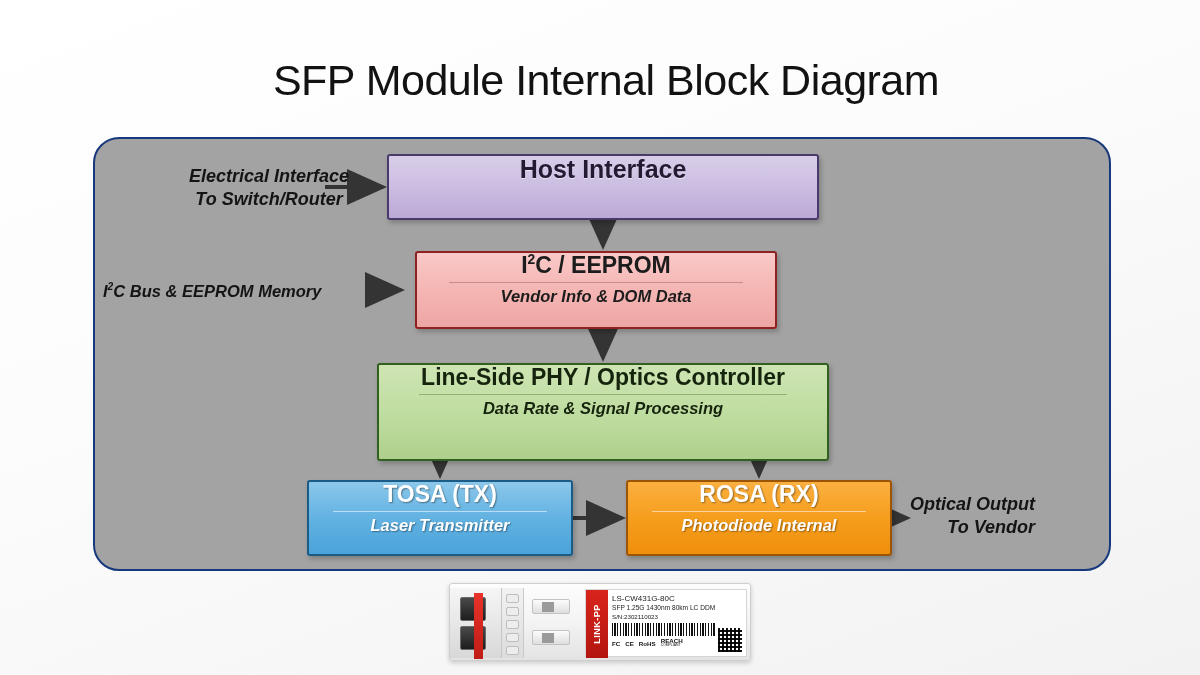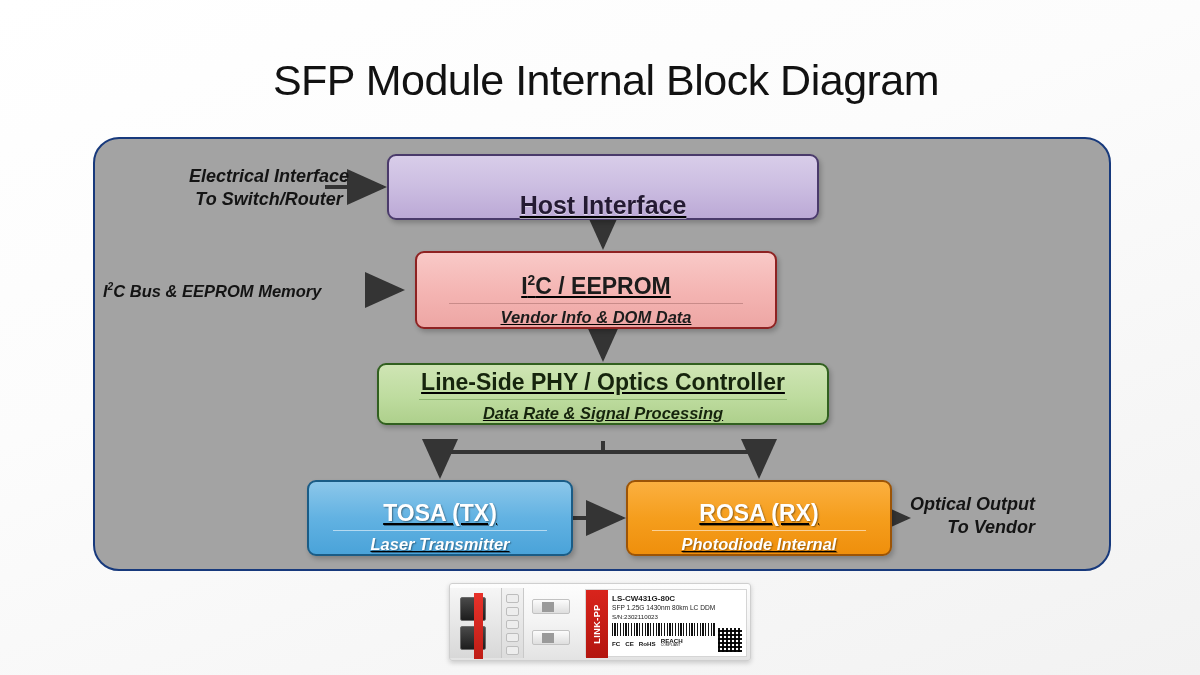--- a/index.html
+++ b/index.html
@@ -27,25 +27,24 @@
     left:93px; top:137px;
     width:1018px; height:434px;
     border:2.2px solid #17397c;
     border-radius:26px;
     background:#a3a3a3;
   }
 
   
   .block {
     position:absolute;
-    border-radius:9px;
+    border-radius:3px;
     display:flex; flex-direction:column;
-    align-items:center; justify-content:flex-end;
+    align-items:center; justify-content:flex-start;
     box-shadow:2px 3px 5px rgba(0,0,0,0.22);
-    text-decoration:underline;
   }
   .block .b-title {
     font-weight:bold;
     line-height:1.05;
     white-space:nowrap;
   }
   .block .b-divider {
     height:1px; border:0; margin:5px 0 4px 0;
     width:82%;
   }
@@ -67,21 +66,21 @@
     left:320px; top:112px; width:362px; height:78px;
     background:linear-gradient(180deg,#f9c9c7 0%,#f4b4b2 55%,#eda6a4 100%);
     border:2px solid #8e2222;
   }
   #block-i2c .b-title { font-size:23px; color:#1c1c1c; }
   #block-i2c .b-divider { background:#c98b89; }
   #block-i2c .b-sub { font-size:16.5px; color:#1c1c1c; }
 
   
   #block-phy {
-    left:282px; top:224px; width:452px; height:62px;
+    left:282px; top:224px; width:452px; height:98px;
     background:linear-gradient(180deg,#cfe5b4 0%,#bedc9f 55%,#aed08c 100%);
     border:2px solid #31601f;
   }
   #block-phy .b-title { font-size:23px; color:#16240d; }
   #block-phy .b-divider { background:#8fb573; }
   #block-phy .b-sub { font-size:16.5px; color:#16240d; }
 
   
   #block-tosa {
     left:212px; top:341px; width:266px; height:76px;
@@ -178,21 +177,21 @@
   #sfp-brand span {
     transform:rotate(-90deg);
     color:#ffffff; font-size:9px; font-weight:bold;
     letter-spacing:0.5px; white-space:nowrap;
   }
   #sfp-label-text {
     position:absolute; left:26px; top:4px; width:134px;
     font-family:"Liberation Sans", sans-serif;
     color:#1a1a1a;
   }
-  #sfp-model { font-size:8px; font-weight:bold; line-height:1.25; }
+  #sfp-model { font-size:8px; font-weight:normal; line-height:1.25; }
   #sfp-spec  { font-size:6.6px; line-height:1.3; }
   #sfp-serial{ font-size:6.2px; line-height:1.3; }
   #sfp-barcode {
     margin-top:2px; width:104px; height:13px;
     background:repeating-linear-gradient(90deg,
       #111 0 1px, #fff 1px 2px, #111 2px 4px, #fff 4px 5px,
       #111 5px 6px, #fff 6px 8px, #111 8px 9px, #fff 9px 11px);
   }
   #sfp-marks {
     margin-top:2px; display:flex; gap:5px; align-items:flex-end;

